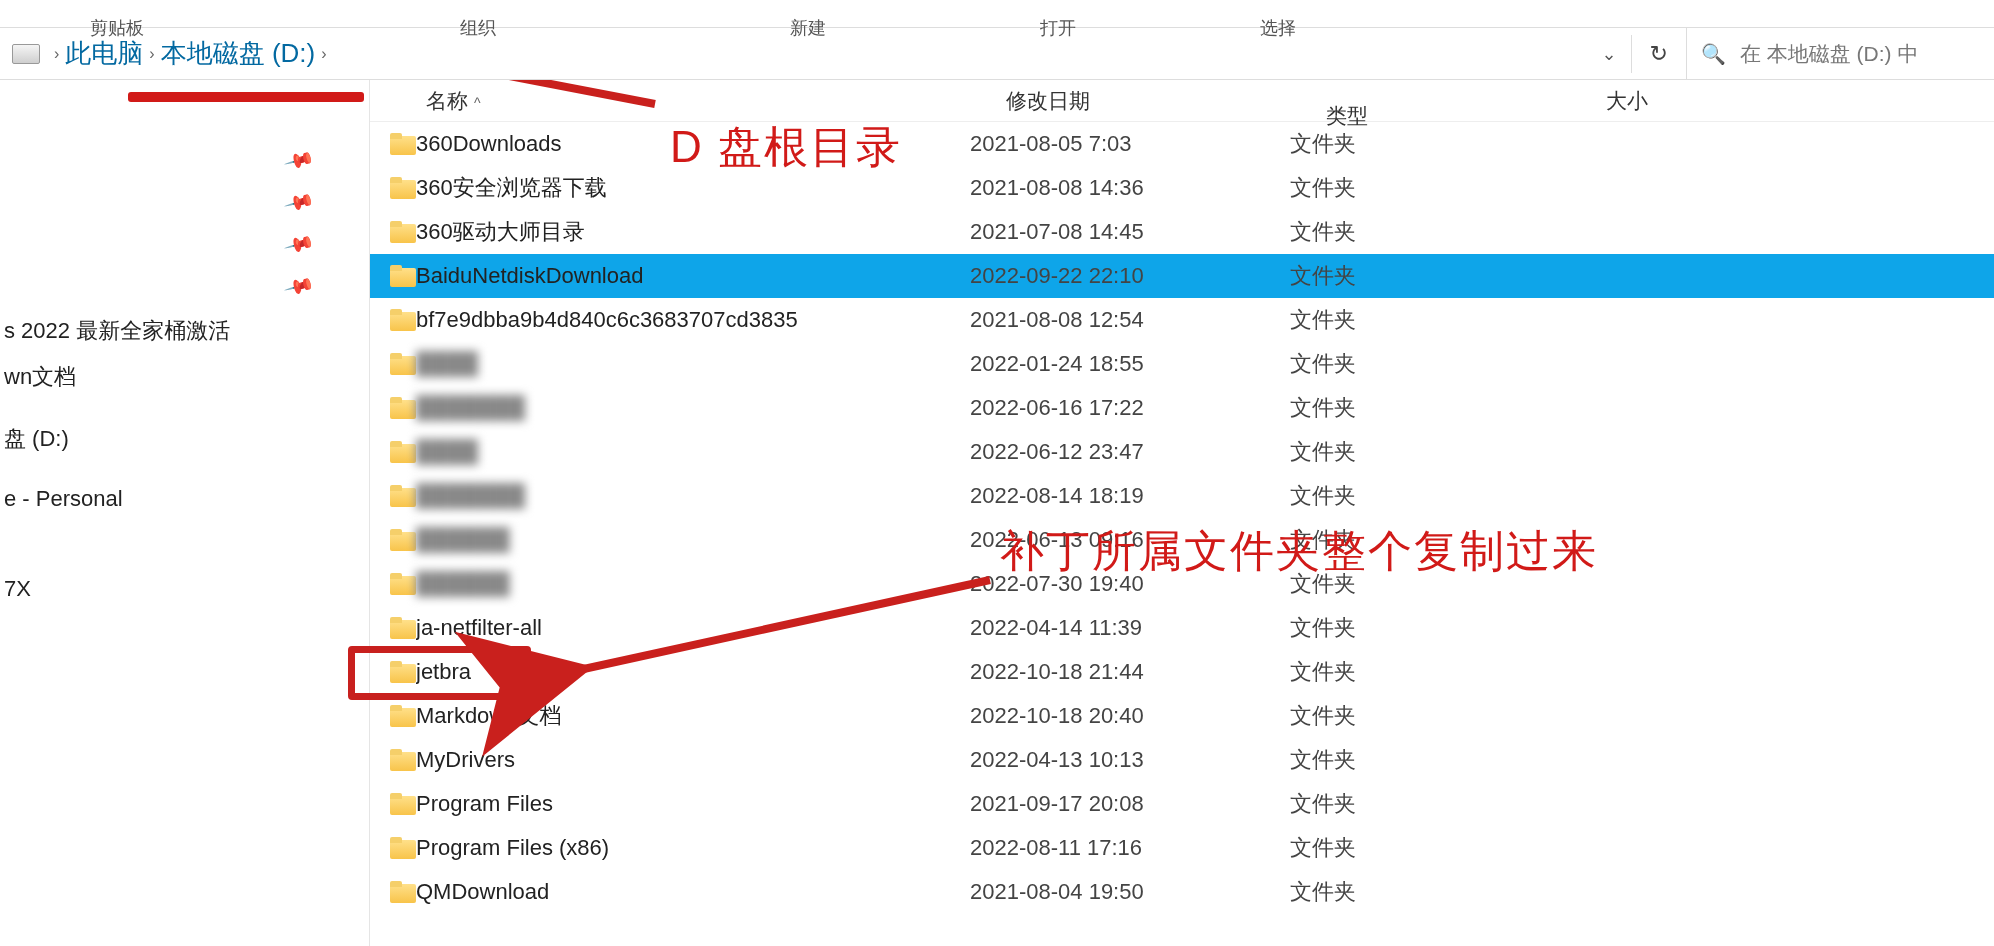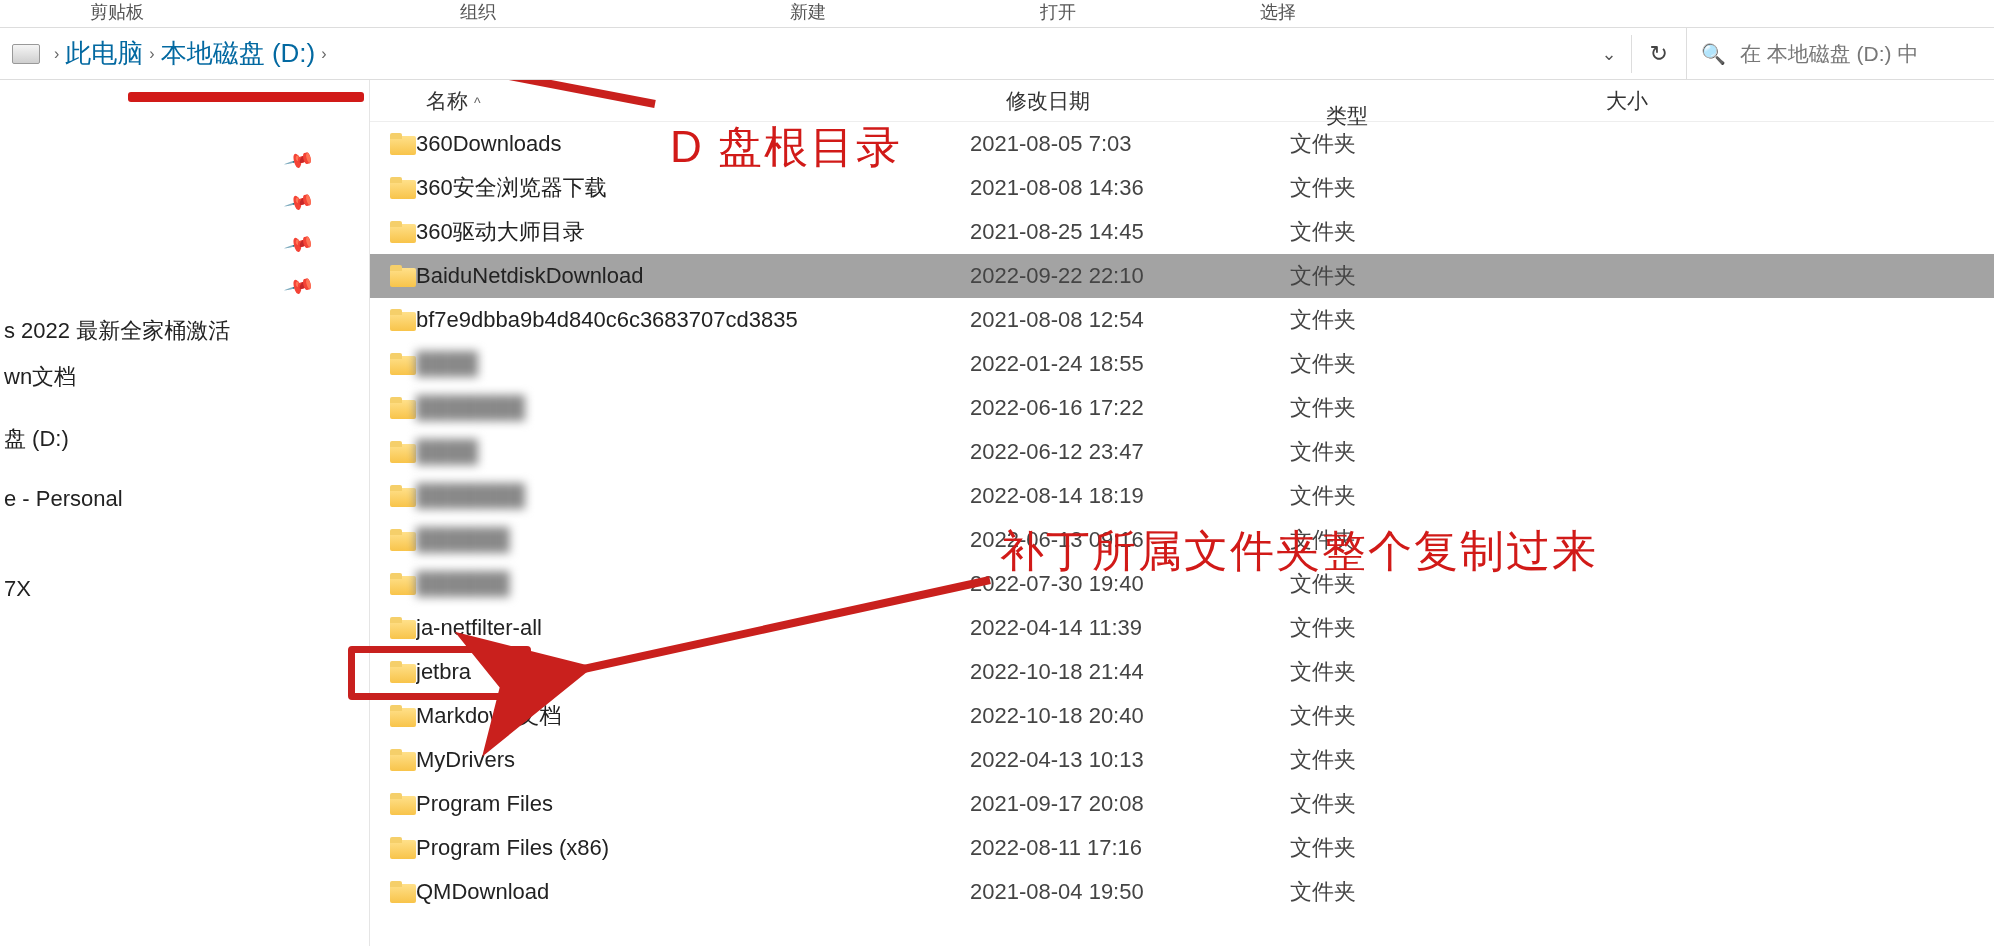--- a/index.html
+++ b/index.html
@@ -17,21 +17,21 @@
   
   .ribbon-groups {
     height: 28px;
     display: flex;
     align-items: flex-start;
     color: #555;
     font-size: 18px;
     padding-left: 80px;
     border-bottom: 1px solid #ddd;
   }
-  .ribbon-groups span { position: absolute; }
+  .ribbon-groups span { position: absolute; margin-top: 16px; }
 
   
   .addr-row {
     height: 52px;
     display: flex;
     align-items: center;
     border-bottom: 1px solid #ddd;
     padding: 0 8px;
     position: relative;
   }
@@ -139,21 +139,21 @@
 
   .rows { }
   .row {
     display: flex;
     align-items: center;
     height: 44px;
     padding-left: 20px;
     font-size: 22px;
     color: #222;
   }
-  .row.selected { background: #a3a3a3; }
+  .row.selected { background: #0ea5e9; }
   .cell-name { width: 580px; display: flex; align-items: center; }
   .cell-date { width: 320px; color: #444; }
   .cell-type { width: 280px; color: #444; }
   .folder-icon {
     width: 26px; height: 22px; position: relative;
   }
   .folder-icon::before {
     content: "";
     position: absolute;
     left: 0; top: 3px; width: 26px; height: 19px;
@@ -295,21 +295,21 @@
             <span class="txt">360安全浏览器下载</span>
           </div>
           <div class="cell-date">2021-08-08 14:36</div>
           <div class="cell-type">文件夹</div>
         </div>
         <div class="row">
           <div class="cell-name">
             <span class="folder-icon"></span>
             <span class="txt">360驱动大师目录</span>
           </div>
-          <div class="cell-date">2021-08-25 14:45</div>
+          <div class="cell-date">2021-07-08 14:45</div>
           <div class="cell-type">文件夹</div>
         </div>
         <div class="row selected">
           <div class="cell-name">
             <span class="folder-icon"></span>
             <span class="txt">BaiduNetdiskDownload</span>
           </div>
           <div class="cell-date">2022-09-22 22:10</div>
           <div class="cell-type">文件夹</div>
         </div>

